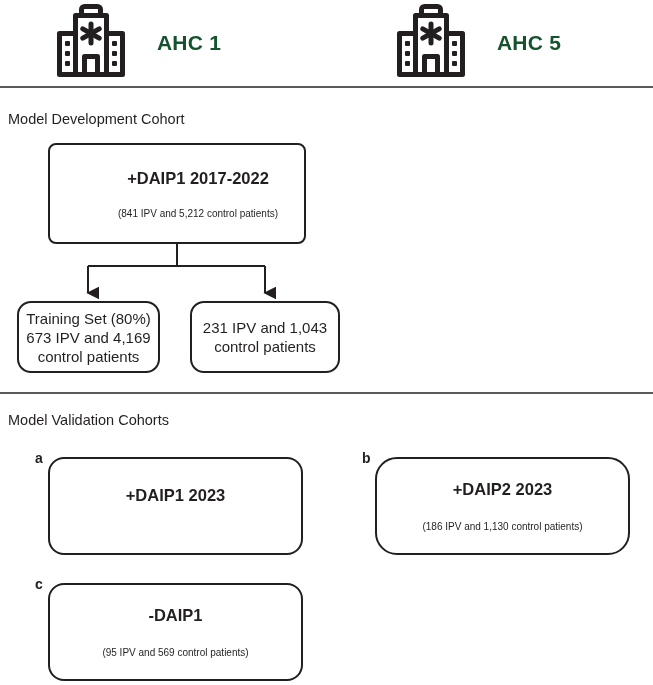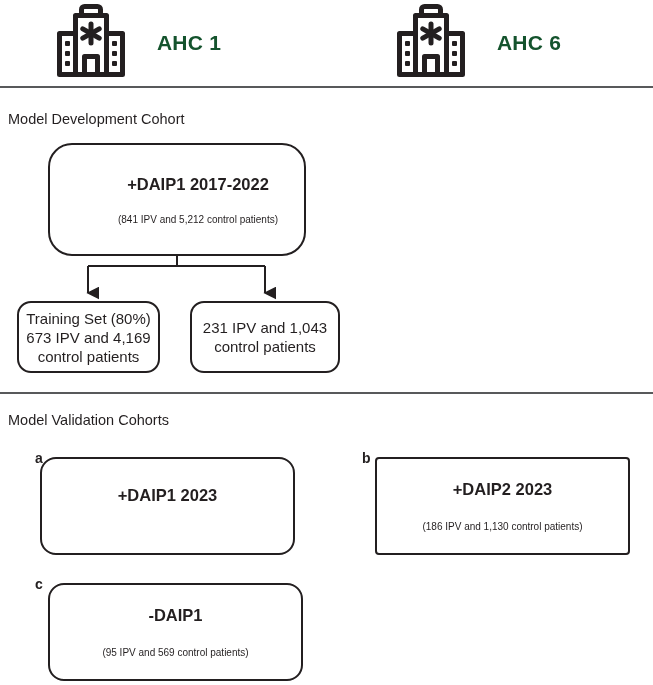--- a/index.html
+++ b/index.html
@@ -103,46 +103,46 @@
     font-size: 15px;
     line-height: 19px;
     font-weight: normal;
     color: #231f20;
     white-space: nowrap;
   }
 
   
   #box-dev-root {
     left: 48px; top: 143px;
-    width: 258px; height: 113px;
-    border-radius: 24px;
+    width: 258px; height: 101px;
+    border-radius: 8px;
     padding-left: 42px;
   }
   #box-dev-root .box-title { margin-bottom: 20px; }
 
   
   #box-training {
     left: 17px; top: 301px;
     width: 143px; height: 72px;
   }
   #box-testing {
     left: 190px; top: 301px;
     width: 150px; height: 72px;
   }
 
   
   #box-val-a {
-    left: 40px; top: 457px;
+    left: 48px; top: 457px;
     width: 255px; height: 98px;
     border-radius: 16px;
   }
   #box-val-b {
     left: 375px; top: 457px;
     width: 255px; height: 98px;
-    border-radius: 4px;
+    border-radius: 22px;
   }
   #box-val-c {
     left: 48px; top: 583px;
     width: 255px; height: 98px;
     border-radius: 16px;
   }
   #box-val-a .box-title,
   #box-val-b .box-title,
   #box-val-c .box-title { margin-bottom: 22px; }
 
@@ -223,21 +223,21 @@
         <g fill="#231f20">
           <rect x="10" y="38" width="5" height="5" rx="1"></rect>
           <rect x="10" y="48" width="5" height="5" rx="1"></rect>
           <rect x="10" y="58" width="5" height="5" rx="1"></rect>
           <rect x="57" y="38" width="5" height="5" rx="1"></rect>
           <rect x="57" y="48" width="5" height="5" rx="1"></rect>
           <rect x="57" y="58" width="5" height="5" rx="1"></rect>
         </g>
       </svg>
     </span>
-    <span class="site-label">AHC 6</span>
+    <span class="site-label">AHC 5</span>
   </div>
 
 </div>
 
 <div class="rule rule-top"></div>
 <div class="rule rule-mid"></div>
 
 <div class="section-caption caption-dev">Model Development Cohort</div>
 
 <div class="section-caption caption-val">Model Validation Cohorts</div>

